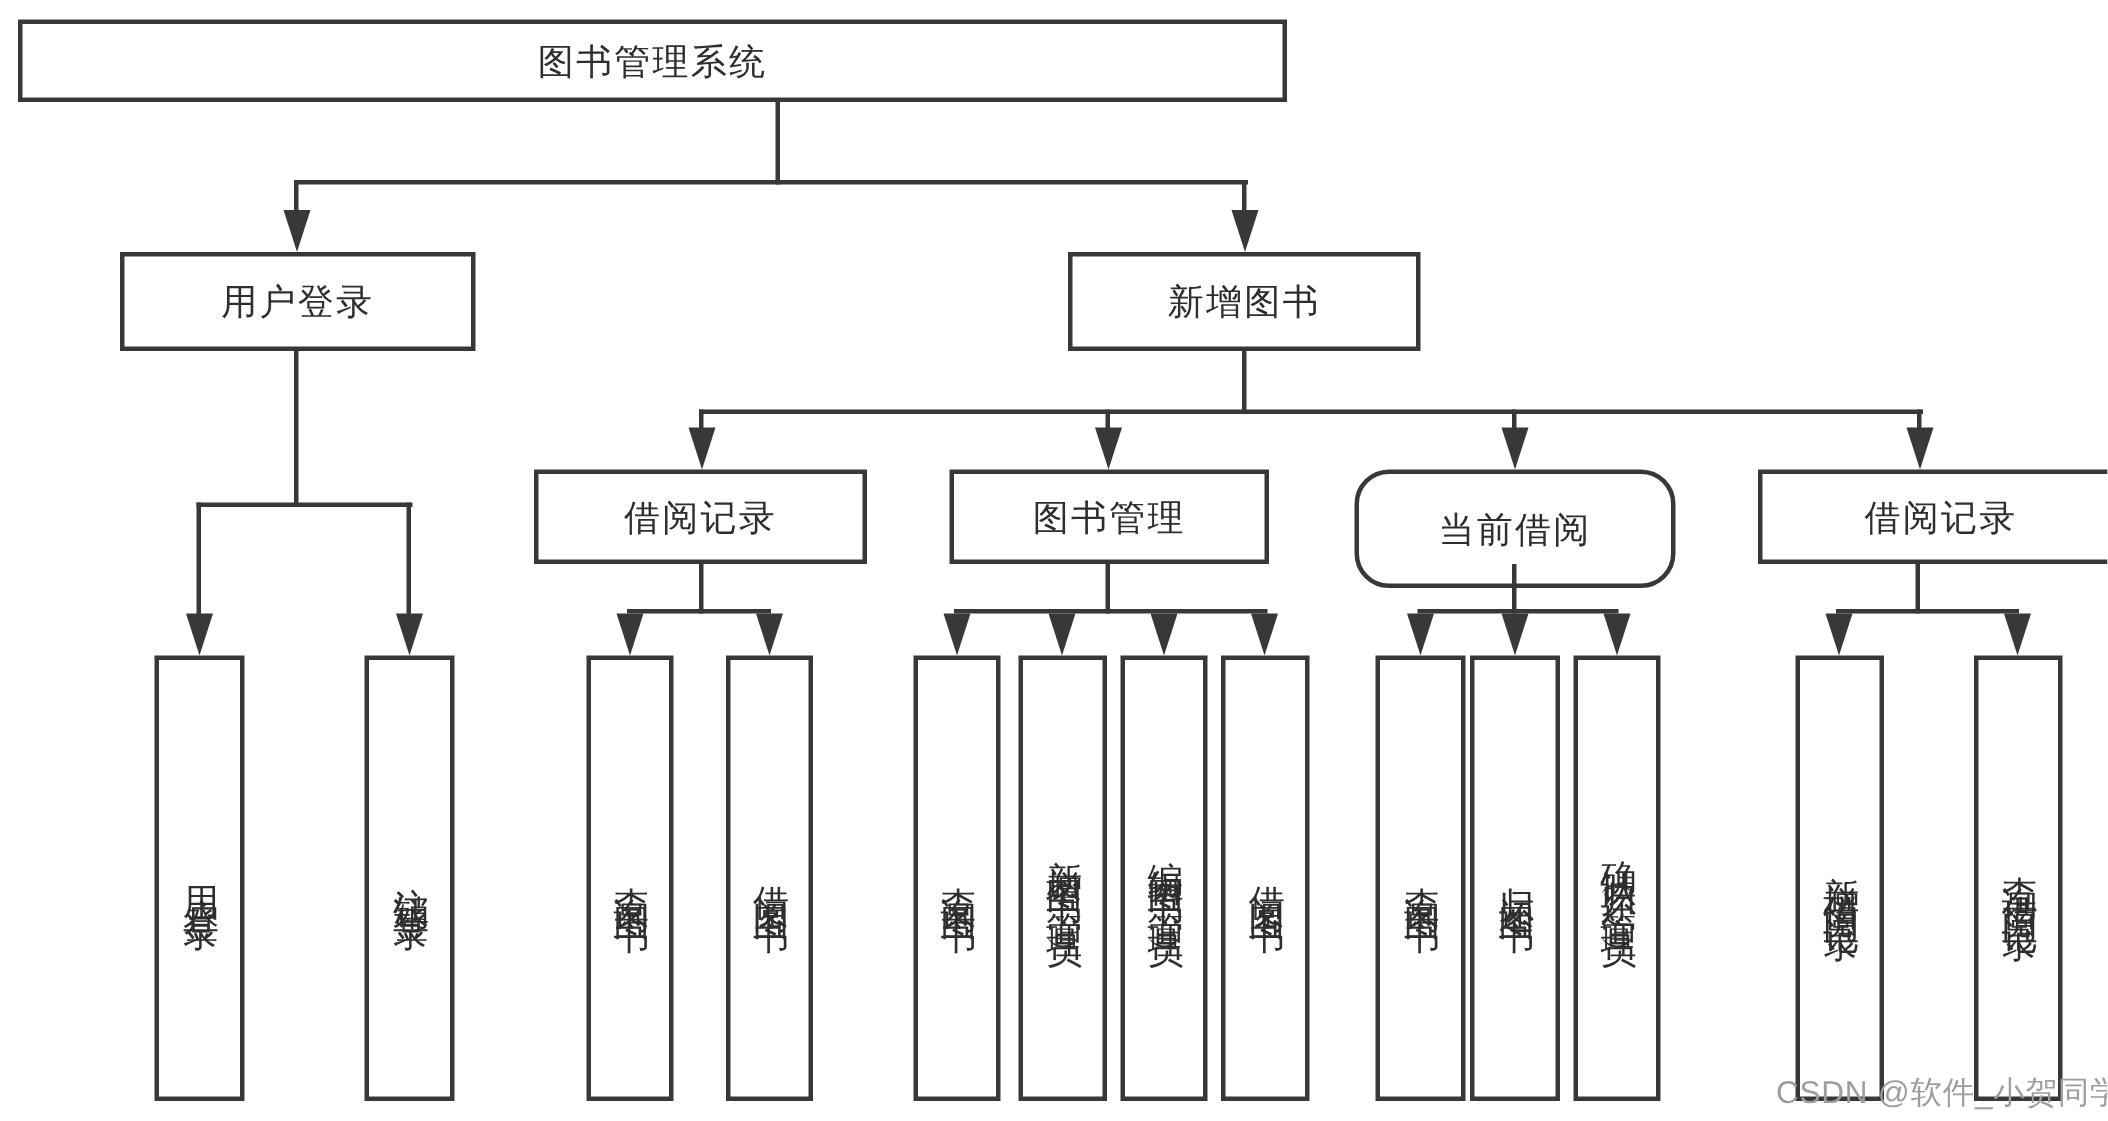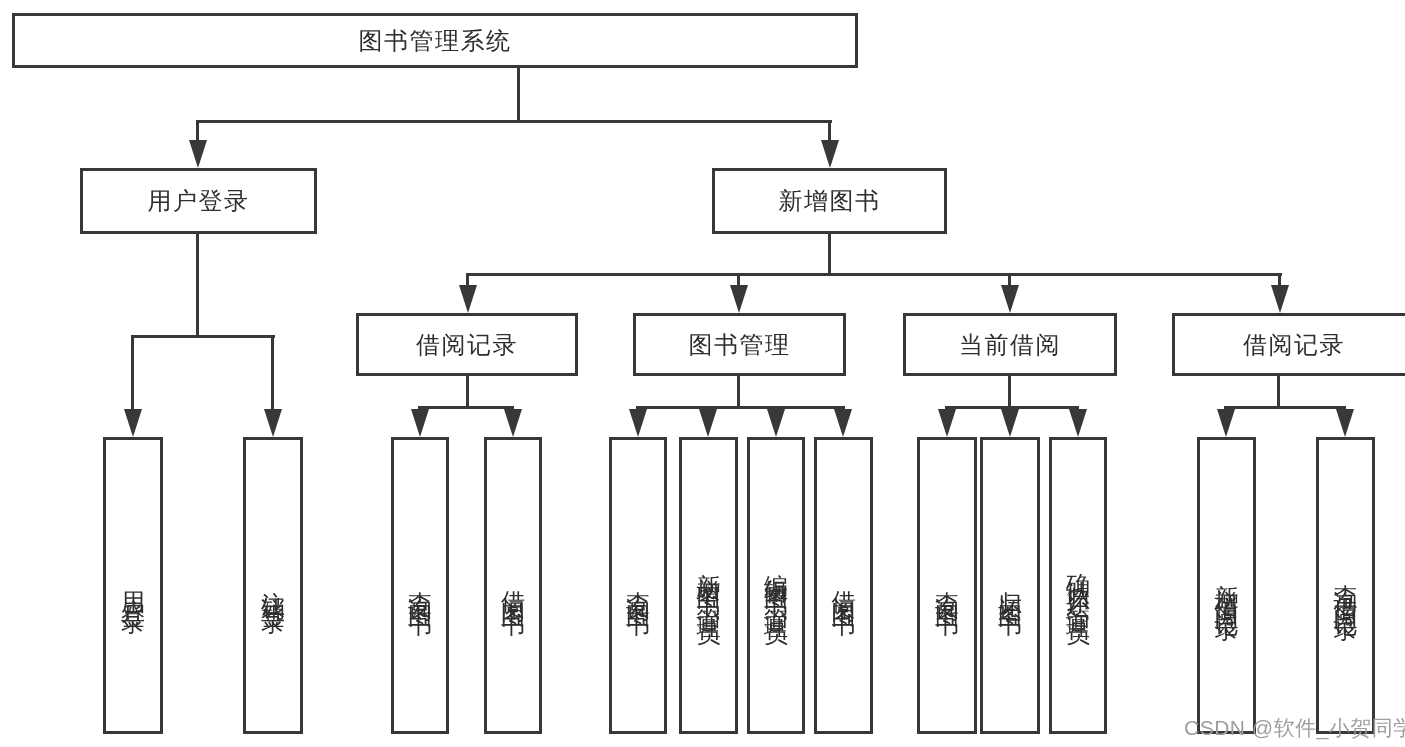--- a/index.html
+++ b/index.html
@@ -102,21 +102,21 @@
   <div class="arrow" style="left:730px; top:285px;"></div>
   <div class="arrow" style="left:1001px; top:285px;"></div>
   <div class="arrow" style="left:1271px; top:285px;"></div>
 
   <div class="box" style="left:356px; top:313px; width:222px; height:63px;">
     <span>借阅记录</span>
   </div>
   <div class="box" style="left:633px; top:313px; width:213px; height:63px;">
     <span>图书管理</span>
   </div>
-  <div class="box" style="left:903px; top:313px; width:214px; height:63px;">
+  <div class="box" style="left:903px; top:313px; width:214px; height:79px;border-radius:23px;">
     <span>当前借阅</span>
   </div>
   <div class="box" style="left:1172px; top:313px; width:244px; height:63px;">
     <span>借阅记录</span>
   </div>
 
   <div class="vline" style="left:466px; top:376px; width:3px; height:33px;"></div>
   <div class="hline" style="left:418px; top:406px; width:96px; height:3px;"></div>
   <div class="arrow" style="left:411px; top:409px;"></div>
   <div class="arrow" style="left:504px; top:409px;"></div>

